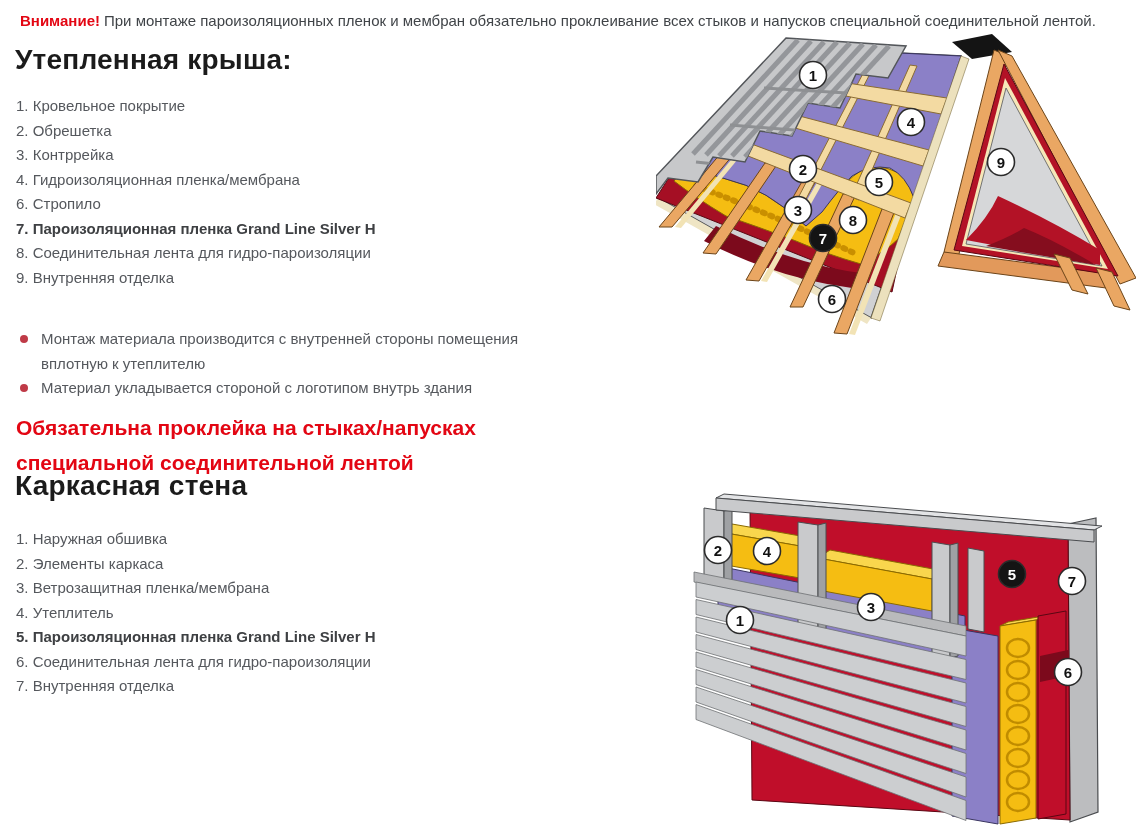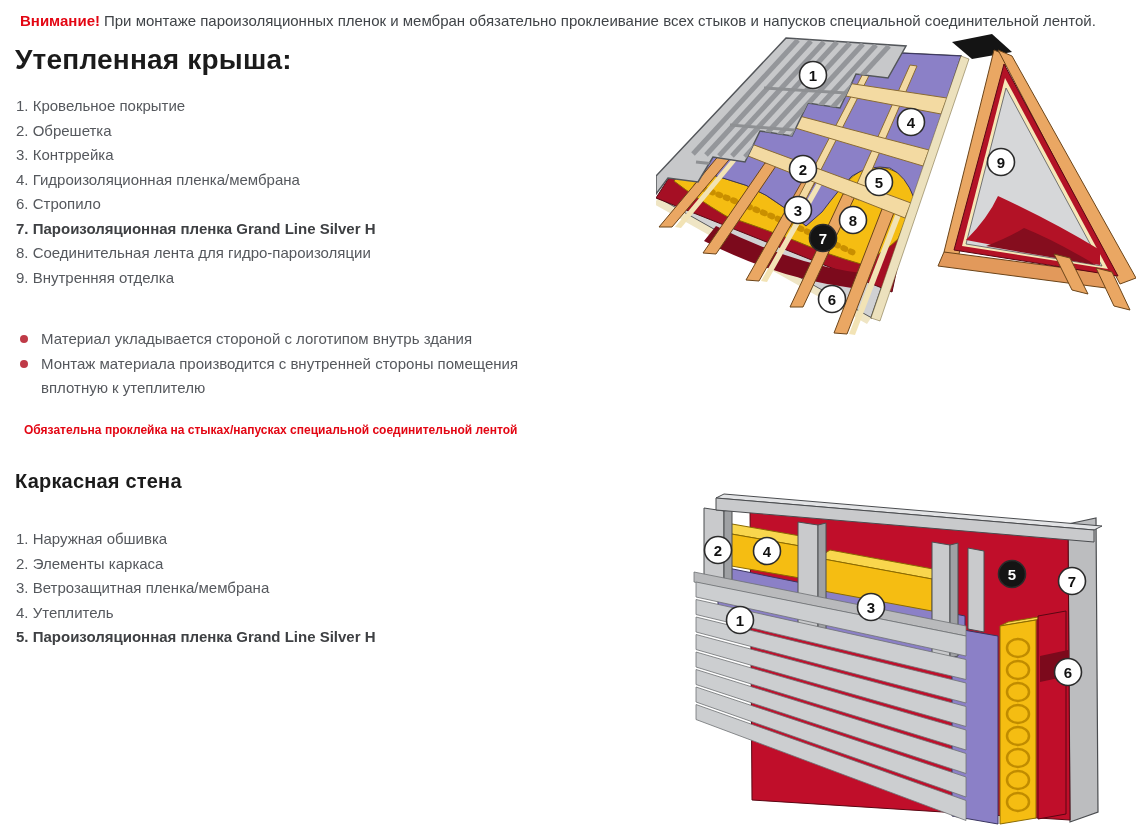--- a/index.html
+++ b/index.html
@@ -5,32 +5,32 @@
   html,body{margin:0;padding:0}
   body{
     width:1136px;height:836px;position:relative;overflow:hidden;background:#fff;
     font-family:"Liberation Sans","DejaVu Sans",sans-serif;
     -webkit-font-smoothing:antialiased;
   }
   .warning{position:absolute;left:16px;top:8px;margin:4px;font-size:15px;color:#404448;white-space:nowrap}
   .warning .wlabel{color:var(--accent-red,#e30613);font-weight:700;margin-right:4px}
   .h{position:absolute;left:15px;margin:0;font-weight:700;color:var(--heading-text,#1b1b1b);letter-spacing:.2px}
   .h1{top:44px;font-size:28px}
-  .h2{top:470px;font-size:20px}
+  .h2{top:470px;font-size:28px}
   .num-list{position:absolute;left:16px;font-size:15px;line-height:24.5px;color:var(--body-text,#55585d)}
   .roof-list{top:94px}
   .wall-list{top:527px}
   .num-list .li.bold{font-weight:700;color:var(--bold-item-text,#3e4043)}
   .notes{position:absolute;left:16px;top:327px;width:565px;margin:0;padding:0;list-style:none;
          font-size:15px;line-height:24.5px;color:var(--body-text,#55585d)}
   .notes li{position:relative;padding-left:25px;margin:0}
   .notes li::before{content:"";position:absolute;left:4px;top:8px;width:8px;height:8px;border-radius:50%;
          background:var(--bullet-red,#bf3a47)}
-  .red-note{position:absolute;left:16px;top:410px;width:520px;margin:8px;
-         font-size:12px;font-weight:700;line-height:25px;color:var(--accent-red,#e30613)}
+  .red-note{position:absolute;left:16px;top:410px;width:520px;margin:0;
+         font-size:21px;font-weight:700;line-height:35px;color:var(--accent-red,#e30613)}
   .roof-svg{position:absolute;left:656px;top:26px}
   .wall-svg{position:absolute;left:680px;top:480px}
   svg text.mnum{font-family:"Liberation Sans","DejaVu Sans",sans-serif;font-weight:700;font-size:15px}
 </style>
 </head>
 <body>
 
 <div>
 
   <p class="warning"><span class="wlabel">Внимание!</span><span>При монтаже пароизоляционных пленок и мембран обязательно проклеивание всех стыков и напусков специальной соединительной лентой.</span></p>
@@ -42,34 +42,36 @@
       <div class="li">2. Обрешетка</div>
       <div class="li">3. Контррейка</div>
       <div class="li">4. Гидроизоляционная пленка/мембрана</div>
       <div class="li">6. Стропило</div>
       <div class="li bold">7. Пароизоляционная пленка Grand Line Silver H</div>
       <div class="li">8. Соединительная лента для гидро-пароизоляции</div>
       <div class="li">9. Внутренняя отделка</div>
     </div>
 
   <ul class="notes">
+      <li>Монтаж материала производится с внутренней стороны помещения вплотную к утеплителю</li>
       <li>Материал укладывается стороной с логотипом внутрь здания</li>
-      <li>Монтаж материала производится с внутренней стороны помещения вплотную к утеплителю</li>
     </ul>
 
   <p class="red-note">Обязательна проклейка на стыках/напусках специальной соединительной лентой</p>
 
   <h2 class="h h2">Каркасная стена</h2>
 
   <div class="num-list wall-list">
       <div class="li">1. Наружная обшивка</div>
       <div class="li">2. Элементы каркаса</div>
       <div class="li">3. Ветрозащитная пленка/мембрана</div>
       <div class="li">4. Утеплитель</div>
       <div class="li bold">5. Пароизоляционная пленка Grand Line Silver H</div>
+      <div class="li">6. Соединительная лента для гидро-пароизоляции</div>
+      <div class="li">7. Внутренняя отделка</div>
     </div>
 
   <svg class="roof-svg" width="480" height="318" viewBox="0 0 480 318">
     <defs>
       <clipPath id="sheetClip">
         <polygon points="130,12 250,20 232,52 200,48 184,82 152,77 136,110 104,105 89,136 57,131 42,156 12,152 0,168 0,150"></polygon>
       </clipPath>
     </defs>
 
     <polygon points="140,22 305,30 215,292 2,172" fill="#d0d1d3" stroke="#4a4c4f" stroke-width="1.5"></polygon>

